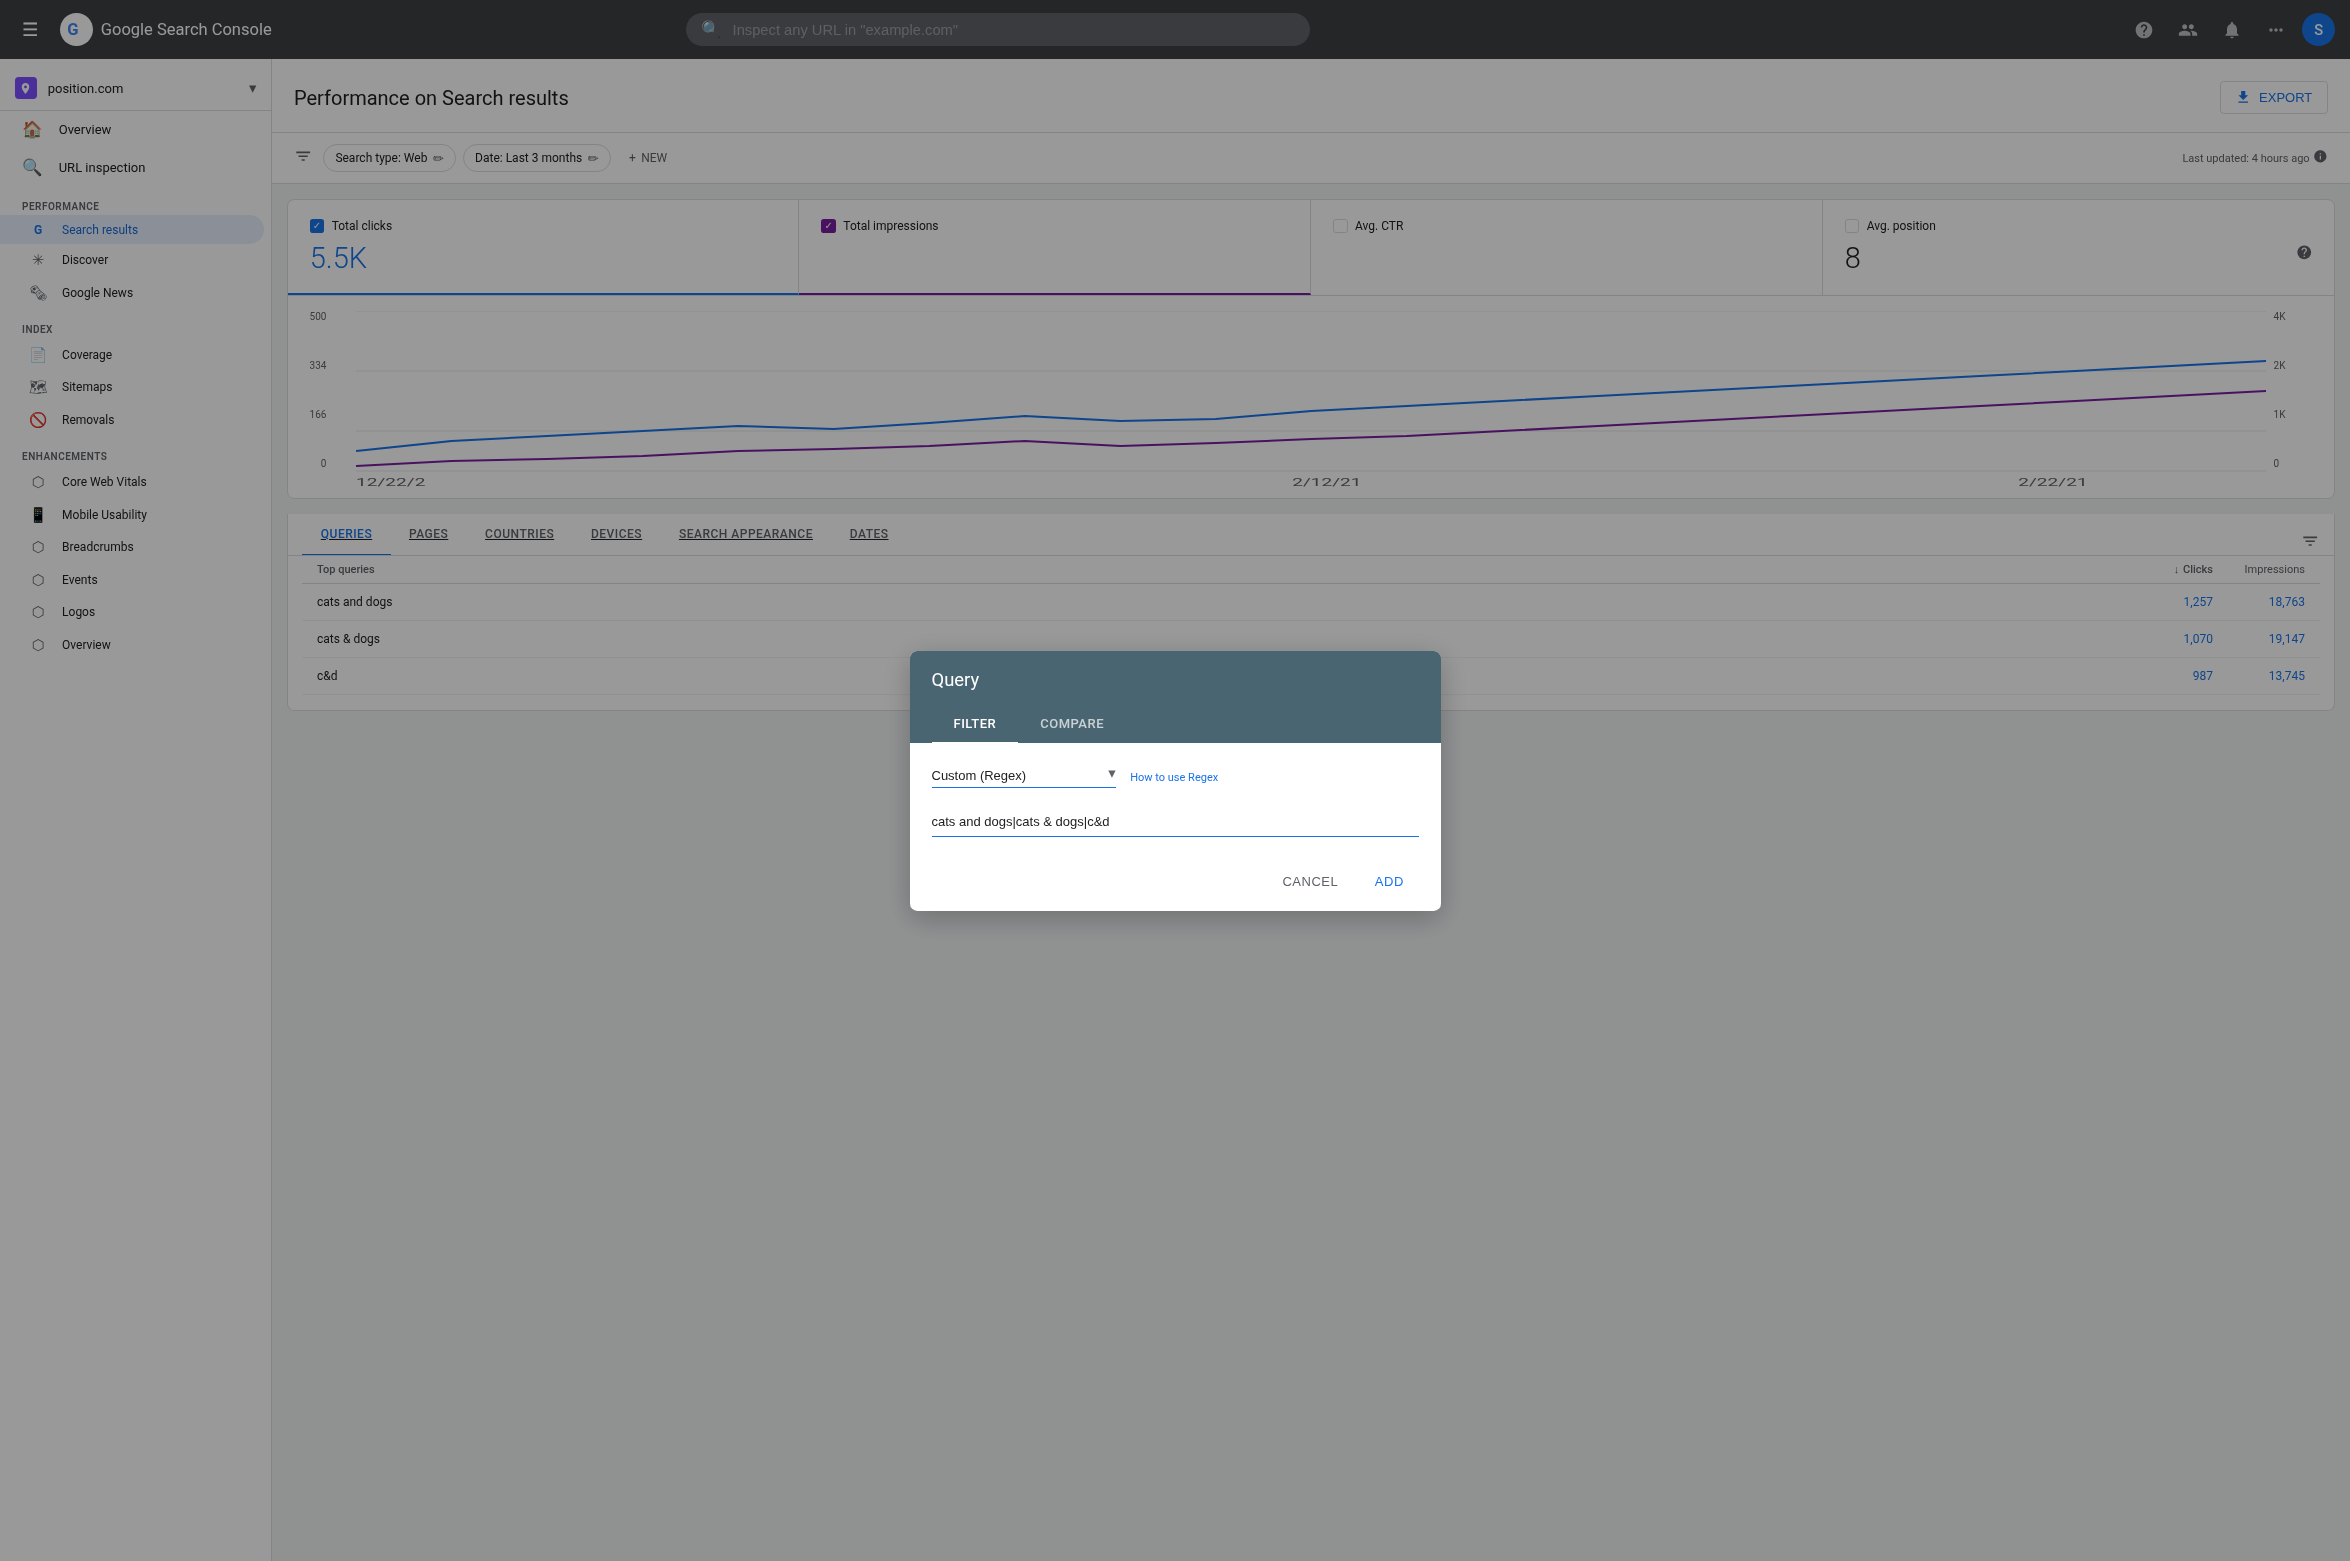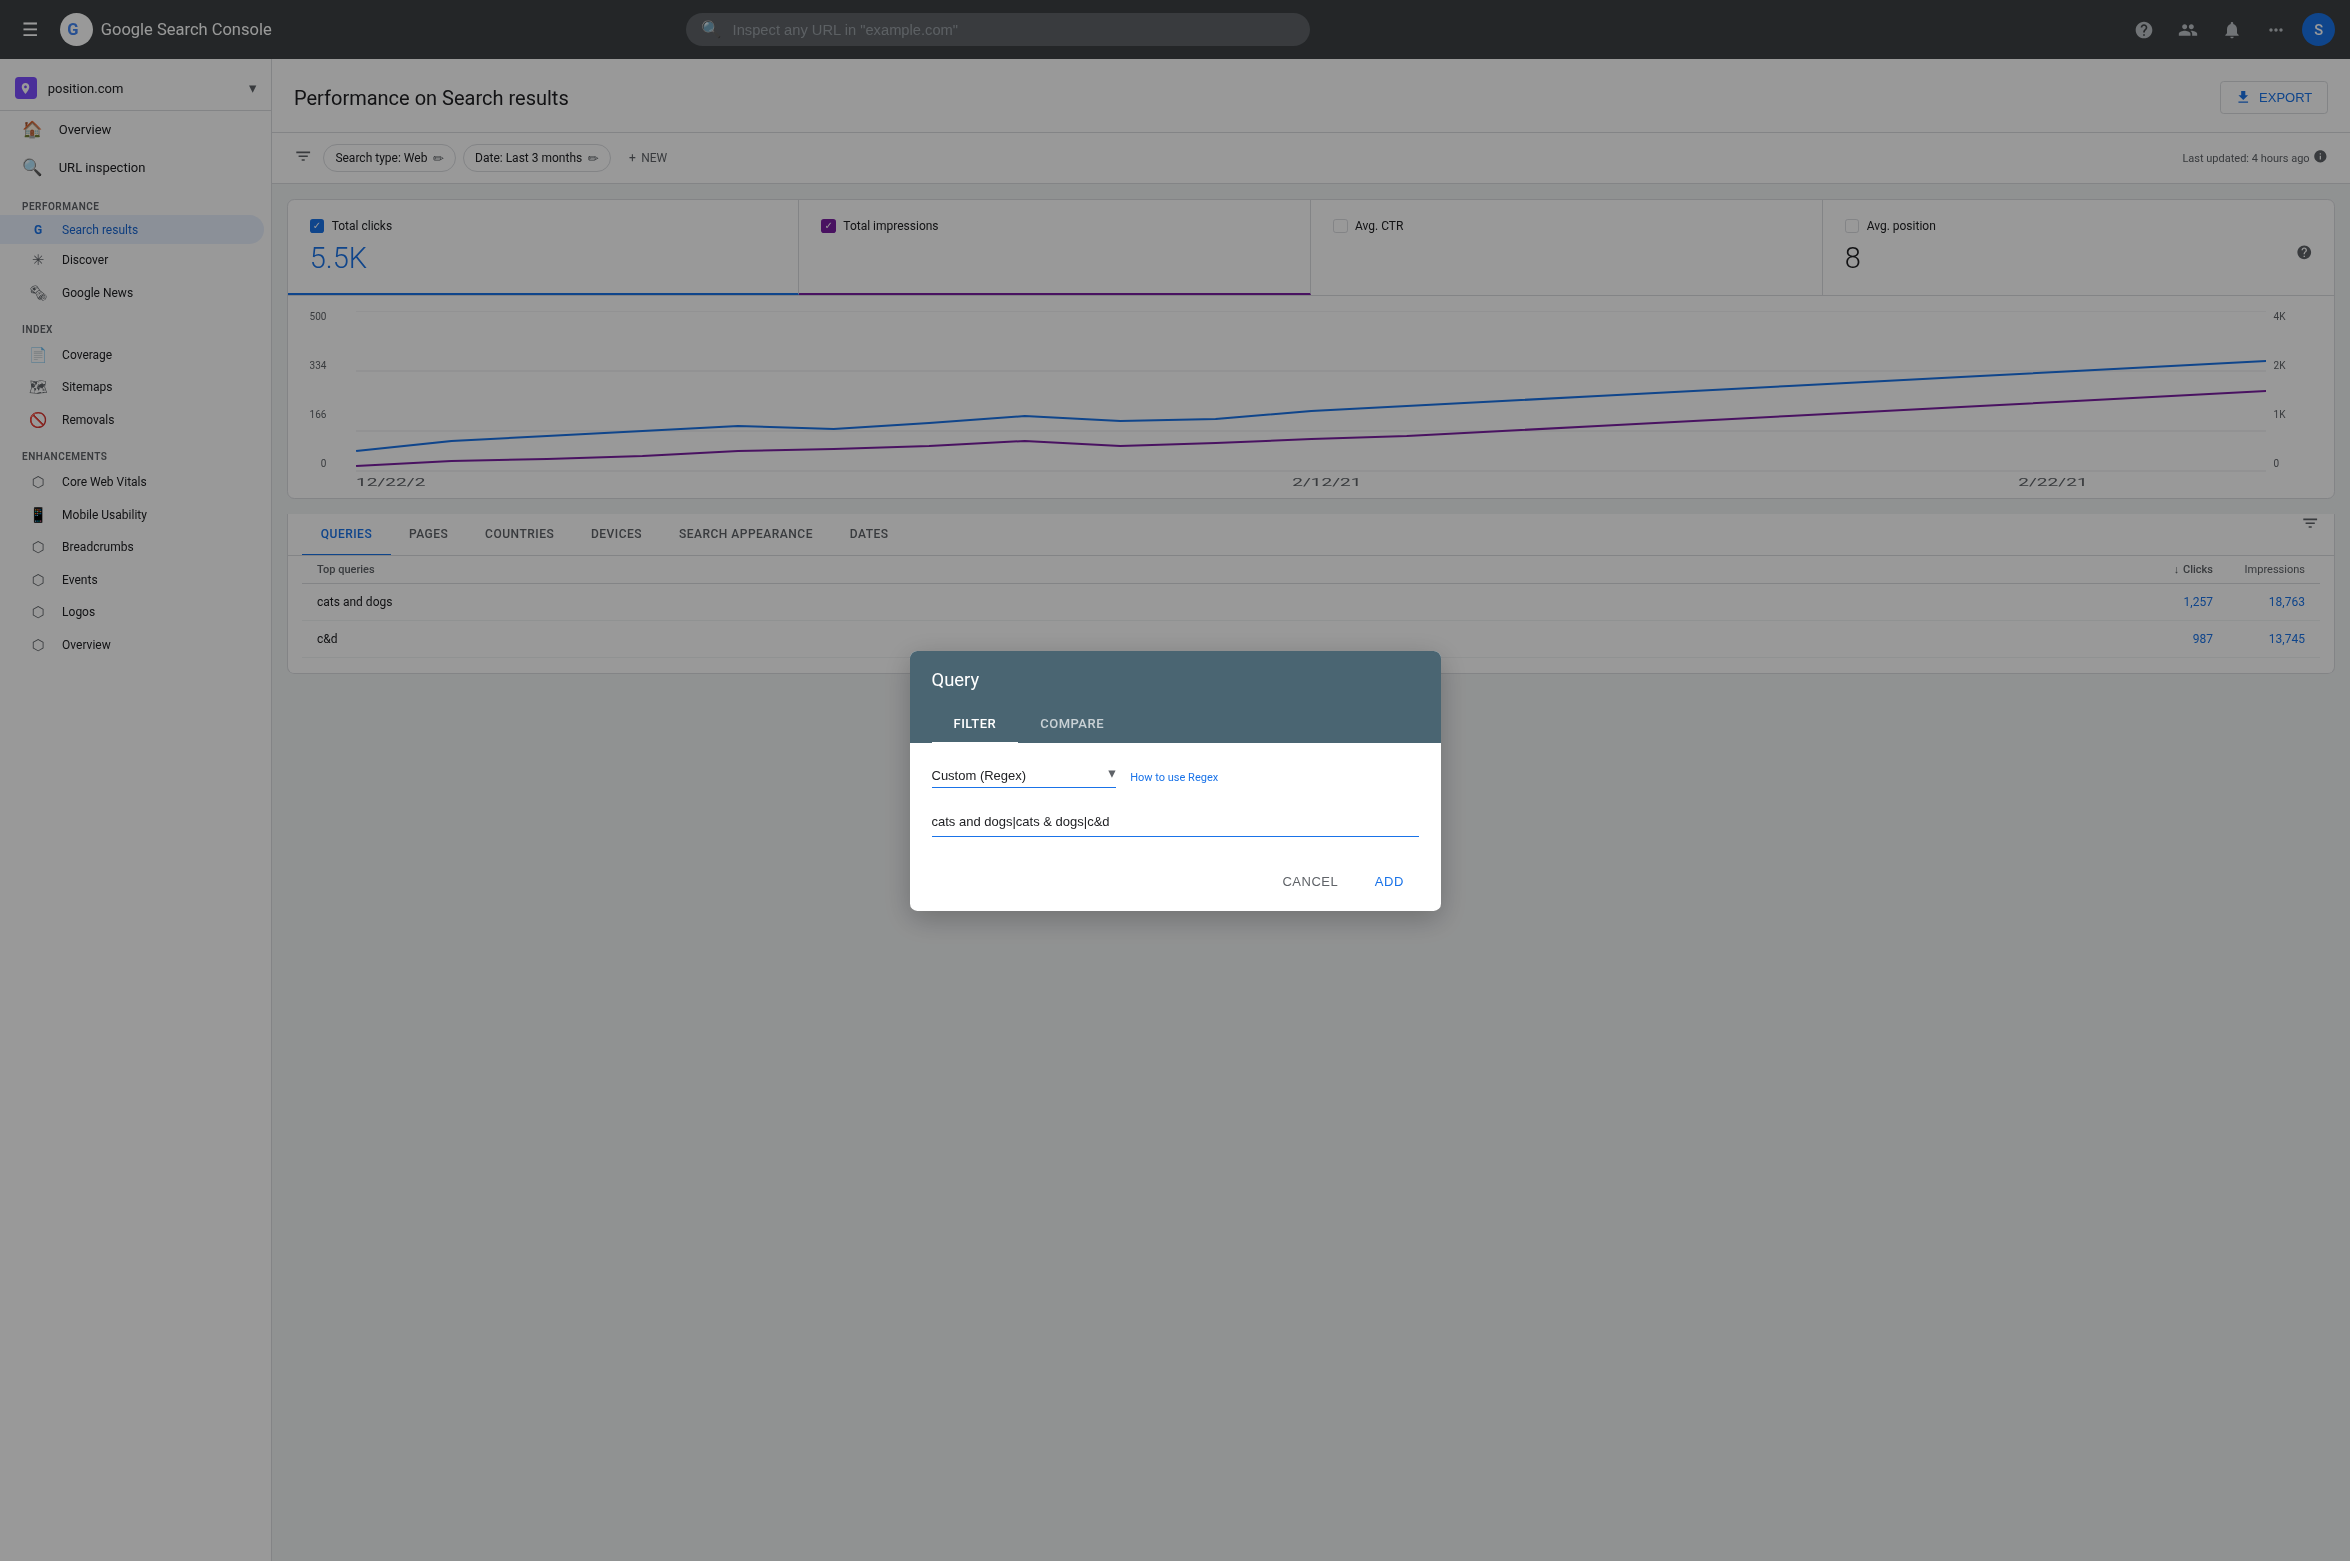--- a/index.html
+++ b/index.html
@@ -143,21 +143,21 @@
     .chart-y-labels-right {
       position: absolute; right: 22px; top: 14.7px; bottom: 29px; width: 46px;
       display: flex; flex-direction: column; justify-content: space-between;
       font-size: 10px; color: #5f6368; text-align: left; padding-left: 7.3px;
     }
     .chart-svg { width: 100%; height: 100%; }
 
     
     .tabs-section { background: #fff; margin: 0 14.7px; border-radius: 0 0 7.3px 7.3px; border: 0.9px solid #dadce0; border-top: none; }
     .tabs-row {
-      display: flex; align-items: flex-start; border-bottom: 0.9px solid #dadce0; padding: 0 14.7px;
+      display: flex; align-items: flex-end; border-bottom: 0.9px solid #dadce0; padding: 0 14.7px; text-decoration: underline;
     }
     .tab-item {
       padding: 13px 18.4px; font-size: 12px; font-weight: 500; color: #5f6368;
       cursor: pointer; border-bottom: 1.8px solid transparent; letter-spacing: 0.5px;
       text-transform: uppercase;
     }
     .tab-item.active { color: #1a73e8; border-bottom: 1.8px solid #1a73e8; }
     .tab-filter-icon { margin-left: auto; color: #5f6368; font-size: 18.4px; cursor: pointer; }
 
     
@@ -480,20 +480,25 @@
           </div>
           <div class="th-impressions">Impressions</div>
         </div>
 
         <div class="table-row">
           <div class="td-query">cats and dogs</div>
           <div class="td-clicks">1,257</div>
           <div class="td-impressions">18,763</div>
         </div>
         <div class="table-row">
+          <div class="td-query">cats &amp; dogs</div>
+          <div class="td-clicks">1,070</div>
+          <div class="td-impressions">19,147</div>
+        </div>
+        <div class="table-row">
           <div class="td-query">c&amp;d</div>
           <div class="td-clicks">987</div>
           <div class="td-impressions">13,745</div>
         </div>
       </div>
     </div>
 
   </main>
 </div>
 

